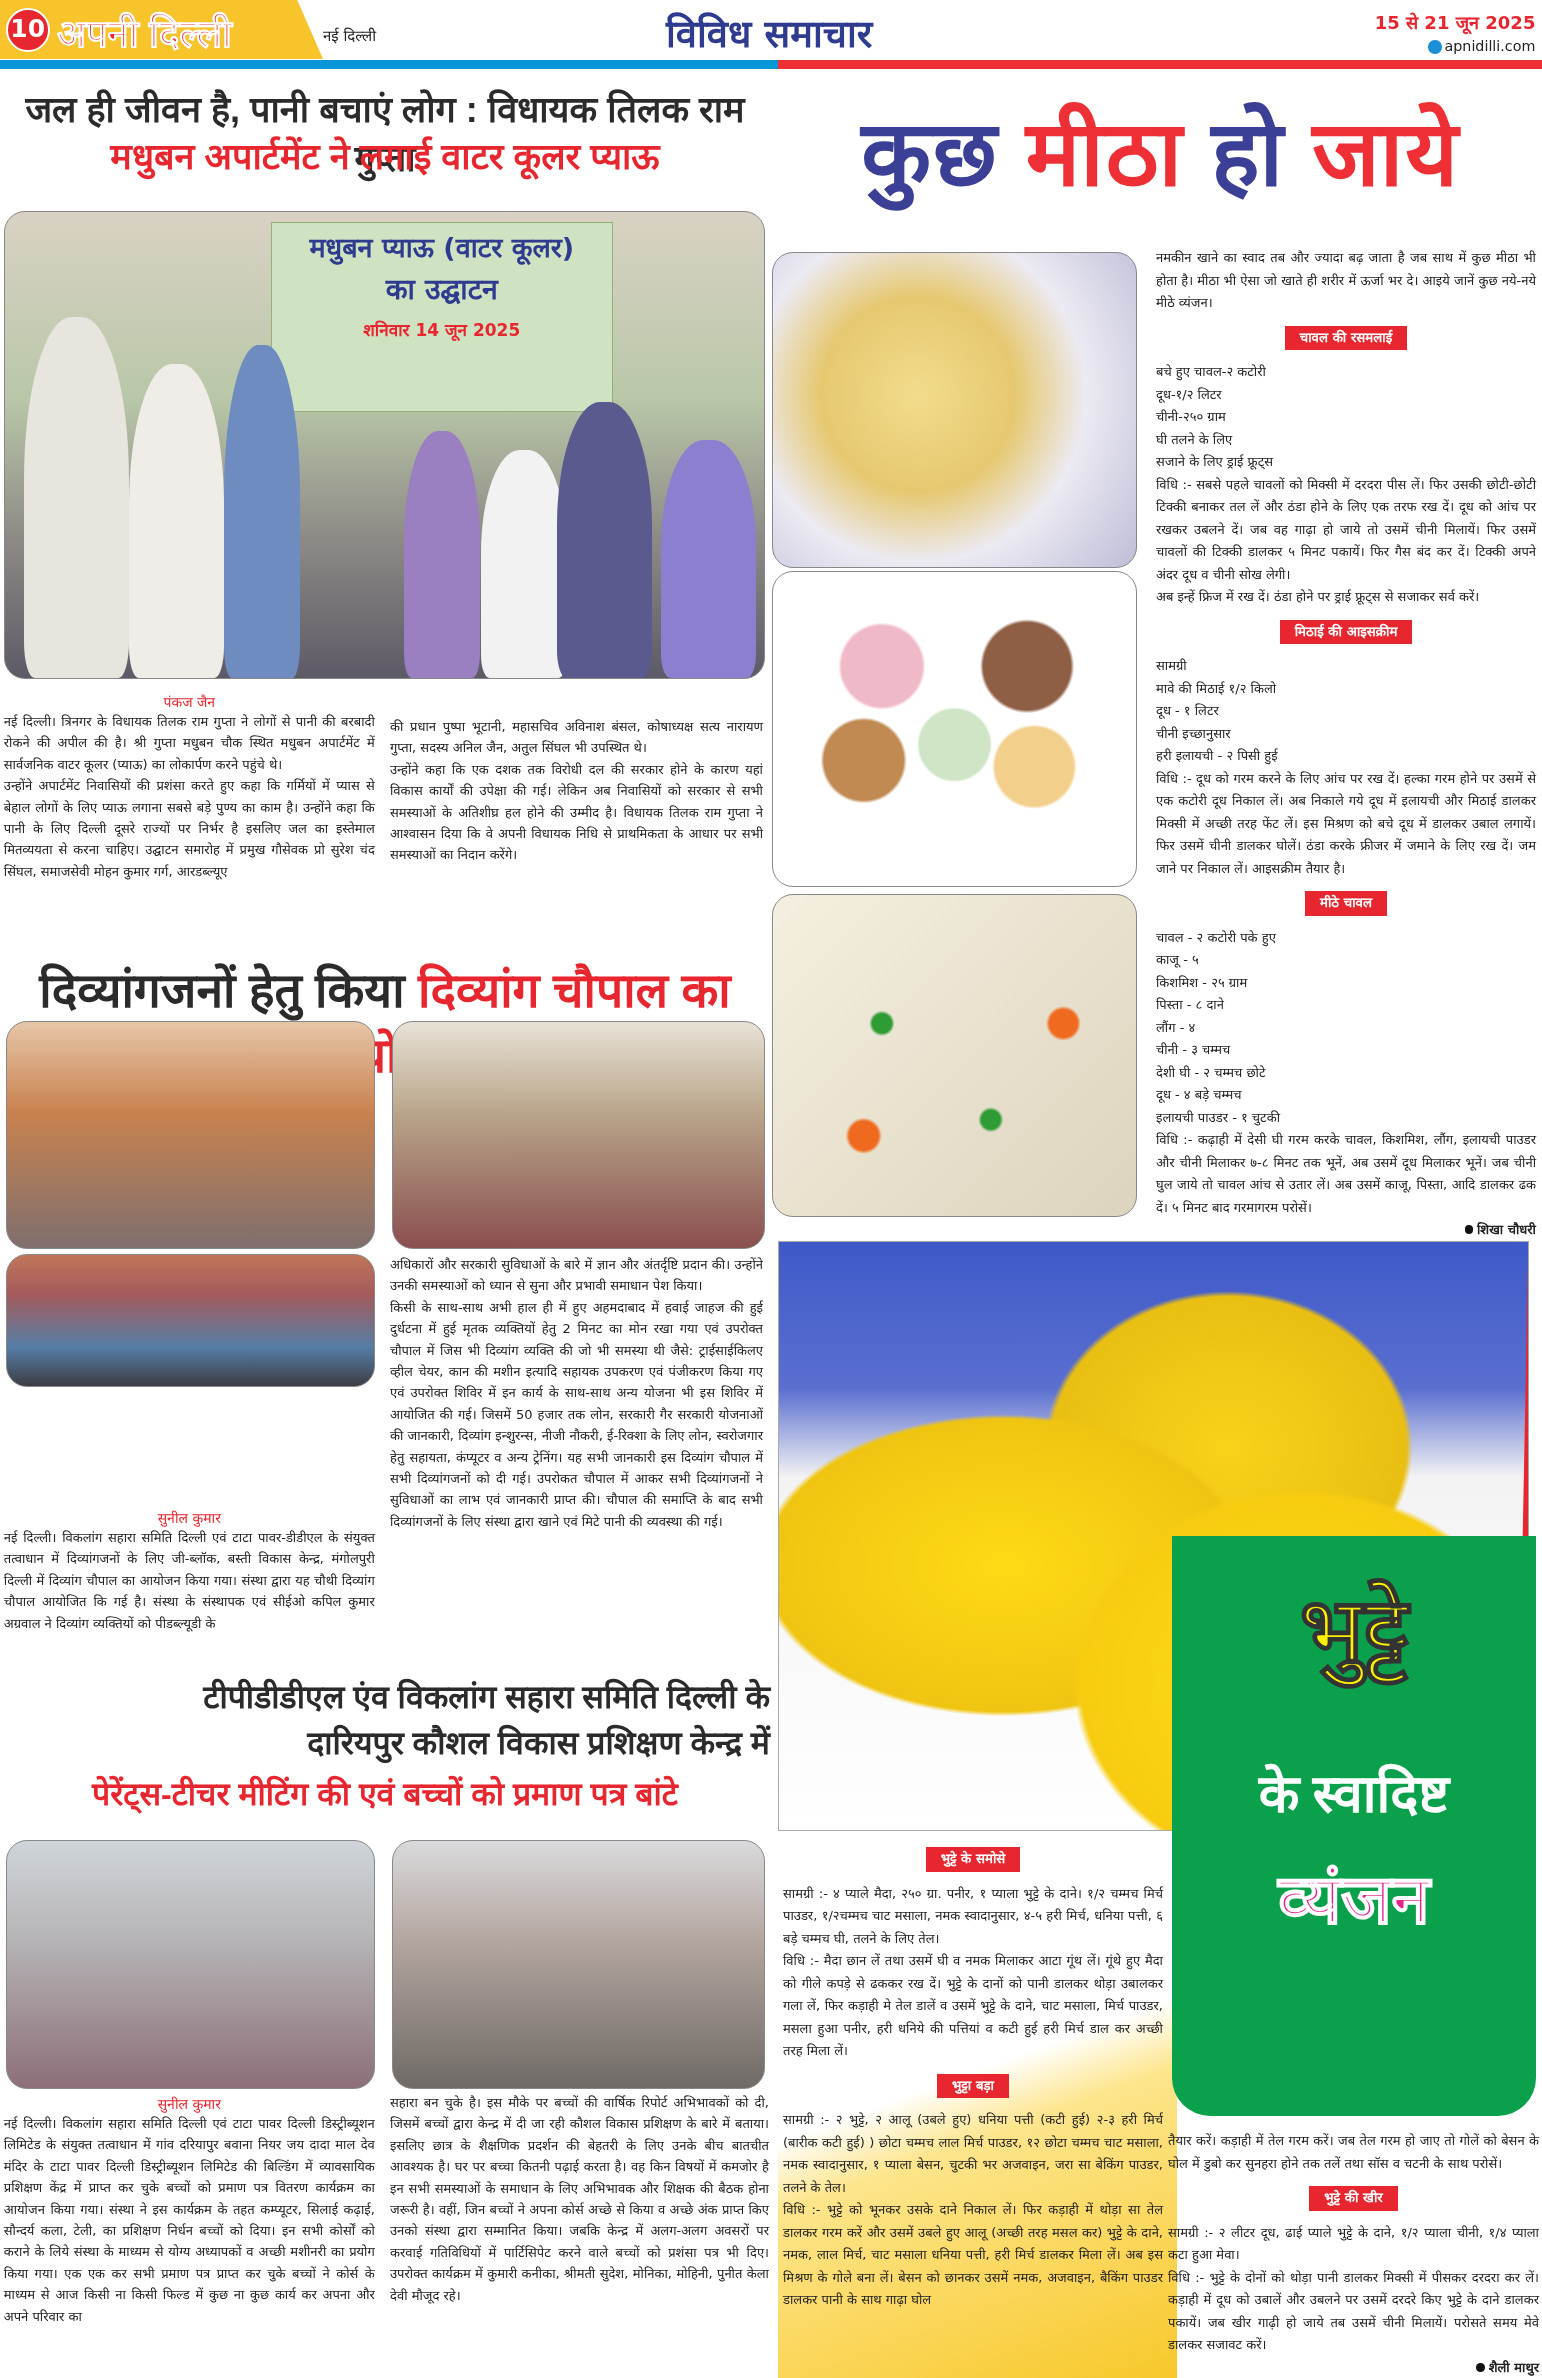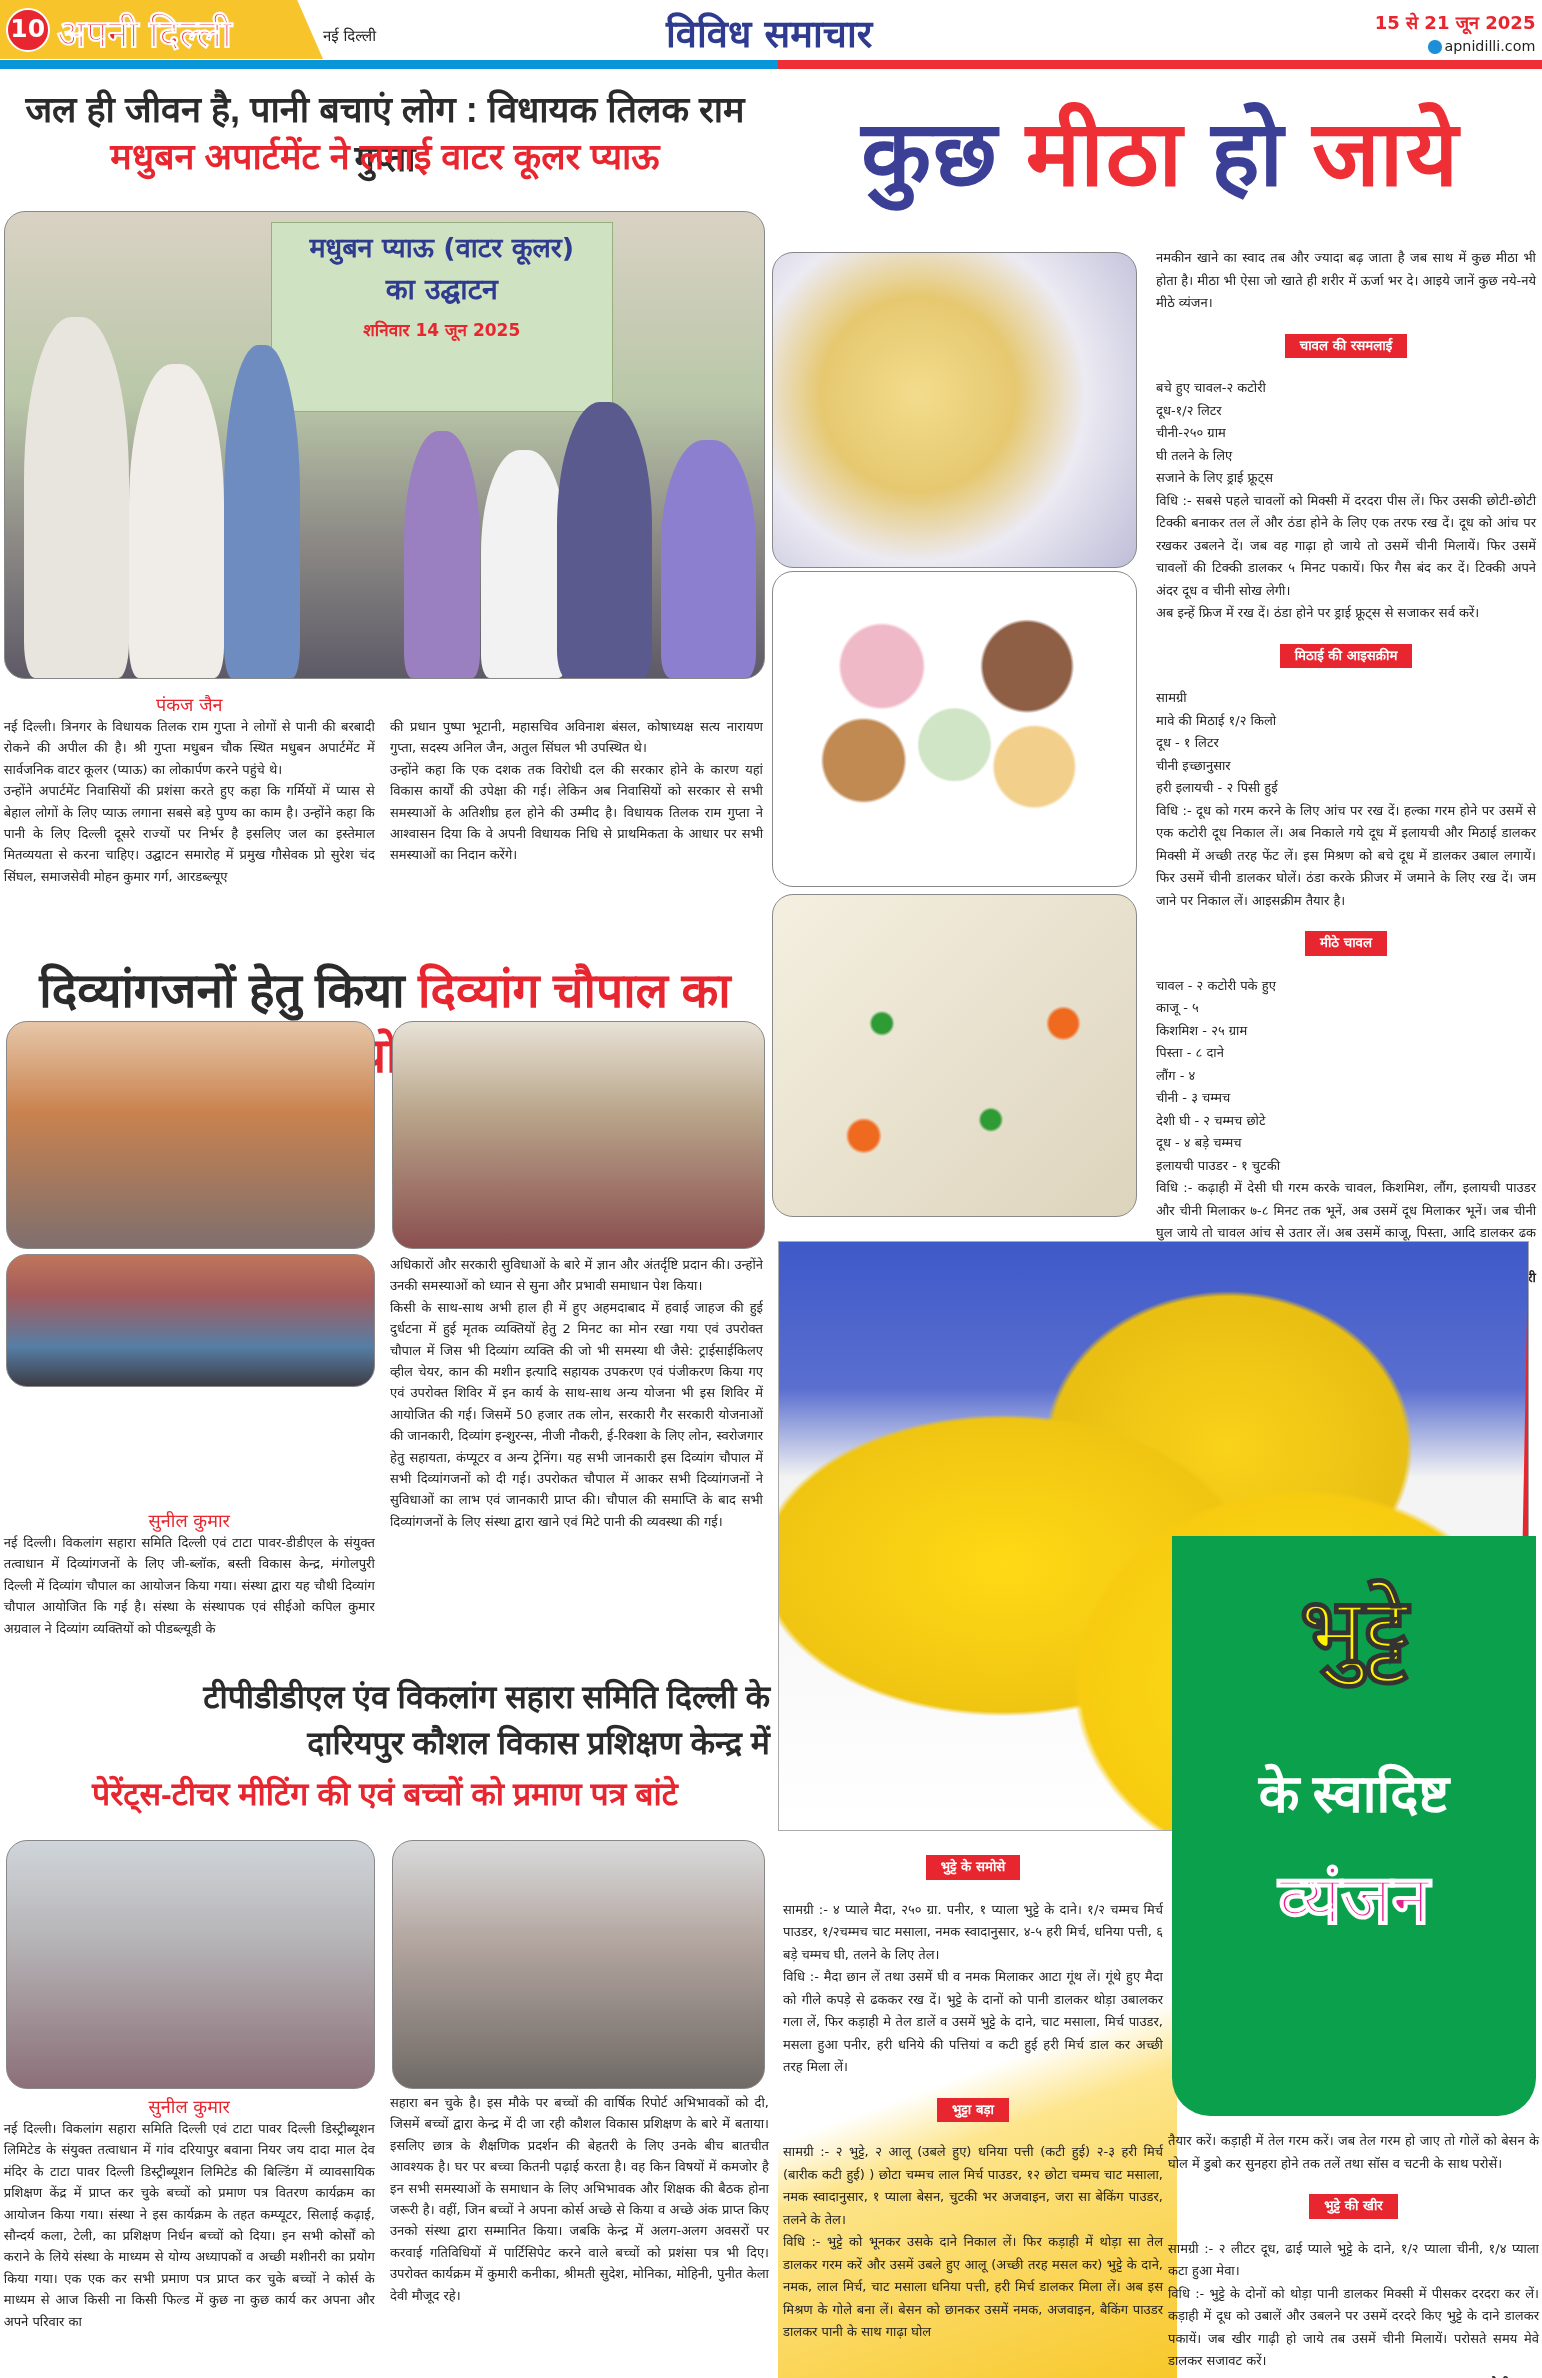--- a/index.html
+++ b/index.html
@@ -18,39 +18,39 @@
 .bar-blue{left:0;top:60px;width:778px;height:8.6px;background:#0996d8}
 .bar-red{left:778px;top:60px;width:765px;height:8.6px;background:#ee2f36}
 
 .h1{left:0;top:84px;width:770px;text-align:center;font-size:36px;font-weight:bold;color:#2b2b2b;font-family:"Liberation Sans",sans-serif}
 .h1red{left:0;top:131px;width:770px;text-align:center;font-size:36px;font-weight:bold;color:#e8262f;font-family:"Liberation Sans",sans-serif}
 .photo{border:1.9px solid #888;border-radius:21px;overflow:hidden}
 .ph-event{left:3.8px;top:211px;width:761px;height:468px;background:linear-gradient(180deg,#d9d2c4 0%,#b9c7a8 40%,#8d8a86 70%,#5d5a67 100%)}
 .banner{position:absolute;left:266px;top:9.5px;width:342px;height:190px;background:#cfe3c2;border:1.9px solid #95b07c}
 .banner-t{position:absolute;left:0;width:100%;text-align:center;color:#2e3b8f;font-weight:bold}
 .person{position:absolute;border-radius:45% 45% 10% 10%}
-.byline{color:#e8262f;font-size:18px;text-align:center}
+.byline{color:#e8262f;font-size:14px;text-align:center}
 .body{font-size:13px;line-height:21.4px;color:#222;text-align:justify}
 .h2{left:0;top:956px;width:770px;text-align:center;font-size:48px;font-weight:bold;font-family:"Liberation Sans",sans-serif}
 .h2 .blk{color:#2b2b2b}.h2 .red{color:#e8262f}
 .ph-a{left:5.7px;top:1021px;width:369px;height:228px;background:linear-gradient(180deg,#e6c6a8,#c9824f 40%,#7f6f6e 100%)}
 .ph-b{left:392px;top:1021px;width:373px;height:228px;background:linear-gradient(180deg,#e8e2d6,#b9a58a 40%,#8a4f4f 100%)}
 .ph-c{left:5.7px;top:1254px;width:369px;height:124px;background:linear-gradient(180deg,#c0755a,#a45b5b 30%,#567ea6 70%,#3d3d45 100%)}
 .h3{left:0;top:1674px;width:770px;text-align:right;font-size:32px;font-weight:bold;color:#2b2b2b;line-height:46px;font-family:"Liberation Sans",sans-serif}
 .h3red{left:0;top:1771px;width:770px;text-align:center;font-size:32px;font-weight:bold;color:#e8262f;font-family:"Liberation Sans",sans-serif}
 .ph-d{left:5.7px;top:1840px;width:369px;height:249px;background:linear-gradient(180deg,#cfd5da,#b6b4b6 40%,#8c6f79 100%)}
 .ph-e{left:392px;top:1840px;width:373px;height:249px;background:linear-gradient(180deg,#d9dadc,#b4a6a0 40%,#6f6a66 100%)}
 
 .big{left:778px;top:68px;width:765px;text-align:center;font-size:91px;font-weight:bold;font-family:"Liberation Sans",sans-serif;letter-spacing:1.9px;line-height:171px}
 .big .b{color:#3b3f96}.big .r{color:#ee2f36}
 .ph-rasmalai{left:772px;top:252px;width:365px;height:316px;background:radial-gradient(circle at 40% 45%,#f2dc8c 0,#e6c870 35%,#eceaf2 60%,#bdbdd8 100%)}
 .ph-ice{left:772px;top:571px;width:365px;height:316px;background:radial-gradient(circle at 30% 30%,#f0b9c8 0,#f0b9c8 12%,transparent 13%),radial-gradient(circle at 70% 30%,#8e5f45 0,#8e5f45 13%,transparent 14%),radial-gradient(circle at 50% 55%,#cfe5c6 0,#cfe5c6 14%,transparent 15%),radial-gradient(circle at 25% 60%,#c08a52 0,#c08a52 12%,transparent 13%),radial-gradient(circle at 72% 62%,#f3cf8c 0,#f3cf8c 12%,transparent 13%),#fff}
 .ph-rice{left:772px;top:894px;width:365px;height:323px;background:radial-gradient(circle at 30% 40%,#2e9b34 0,#2e9b34 3%,transparent 4%),radial-gradient(circle at 60% 70%,#2e9b34 0,#2e9b34 3%,transparent 4%),radial-gradient(circle at 25% 75%,#ef6a1f 0,#ef6a1f 4%,transparent 5%),radial-gradient(circle at 80% 40%,#ef6a1f 0,#ef6a1f 4%,transparent 5%),linear-gradient(135deg,#f4efe0,#ddd4bd)}
 .intro{left:1156px;top:247px;width:380px;font-size:13px;line-height:22.5px;color:#222;text-align:justify}
-.tag{display:block;width:max-content;margin:19px auto;background:#e8262f;color:#fff;font-weight:bold;font-size:13.3px;padding:1px 15px}
+.tag{display:block;width:max-content;margin:11px auto;background:#e8262f;color:#fff;font-weight:bold;font-size:13.3px;padding:1px 15px}
 .recipe{font-size:13px;line-height:22.5px;color:#222;text-align:justify}
 .author{font-weight:bold;float:right}
 .dot{display:inline-block;width:8.6px;height:8.6px;border-radius:50%;background:#111;margin-right:3.8px}
 .ph-corn{left:778px;top:1241px;width:751px;height:590px;background:radial-gradient(ellipse at 70% 75%,#ffdf1a 0,#f7cc10 30%,transparent 31%),radial-gradient(ellipse at 30% 55%,#ffd915 0,#f0c512 32%,transparent 33%),radial-gradient(ellipse at 60% 35%,#f9d21a 0,#e8bf12 28%,transparent 29%),linear-gradient(180deg,#3e59c8 0,#5b6fd0 25%,#f3f3f3 40%,#fff 100%);border:1px solid #aaa}
 .corn-red{left:1517px;top:1241px;width:11.4px;height:590px;background:#e8262f;clip-path:polygon(100% 0,100% 100%,0 100%)}
 .yellow-wedge{left:778px;top:1831px;width:399px;height:548px;background:linear-gradient(160deg,#fff 0%,#fff 45%,#fde58c 55%,#f8c82a 100%)}
 .green-box{left:1172px;top:1536px;width:364px;height:580px;background:#0aa04c;border-radius:0 0 38px 38px}
 .gt1{position:absolute;left:0;top:28.5px;width:100%;text-align:center;font-size:91px;font-weight:bold;color:#fff200;-webkit-text-stroke:1.9px #333;font-family:"Liberation Serif",serif}
 .gt2{position:absolute;left:0;top:219px;width:100%;text-align:center;font-size:53px;font-weight:bold;color:#fff;font-family:"Liberation Serif",serif}
 .gt3{position:absolute;left:0;top:314px;width:100%;text-align:center;font-size:68px;font-weight:bold;color:#e6228e;-webkit-text-stroke:1.9px #fff;font-family:"Liberation Serif",serif}

